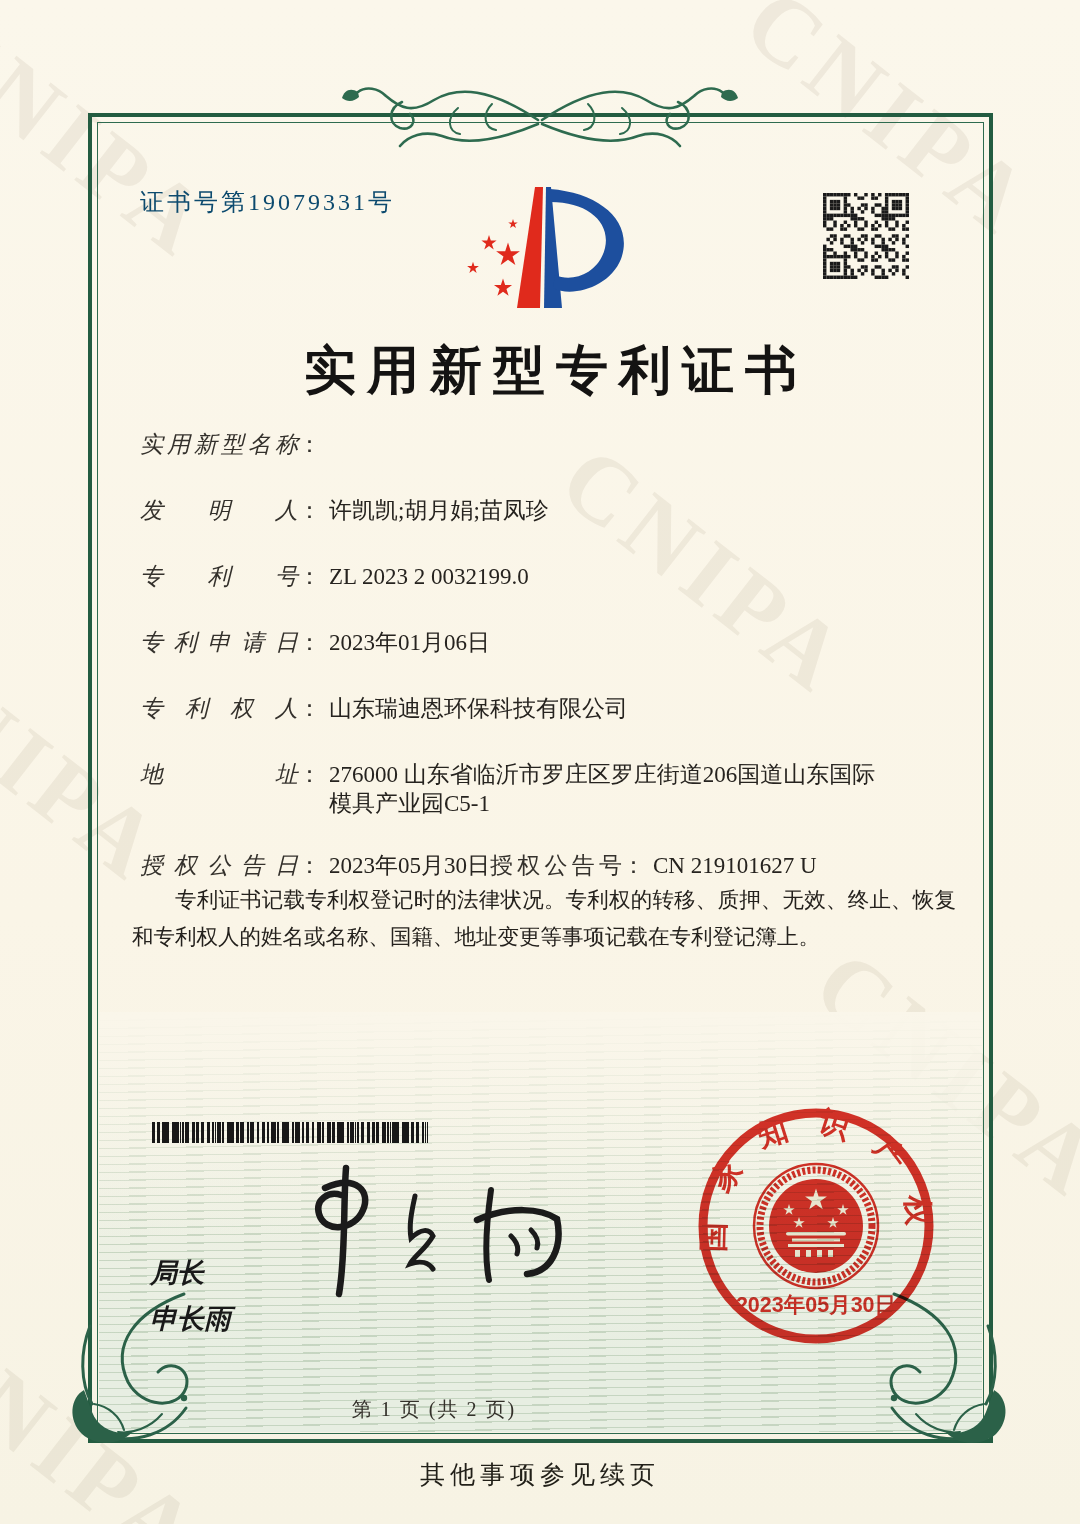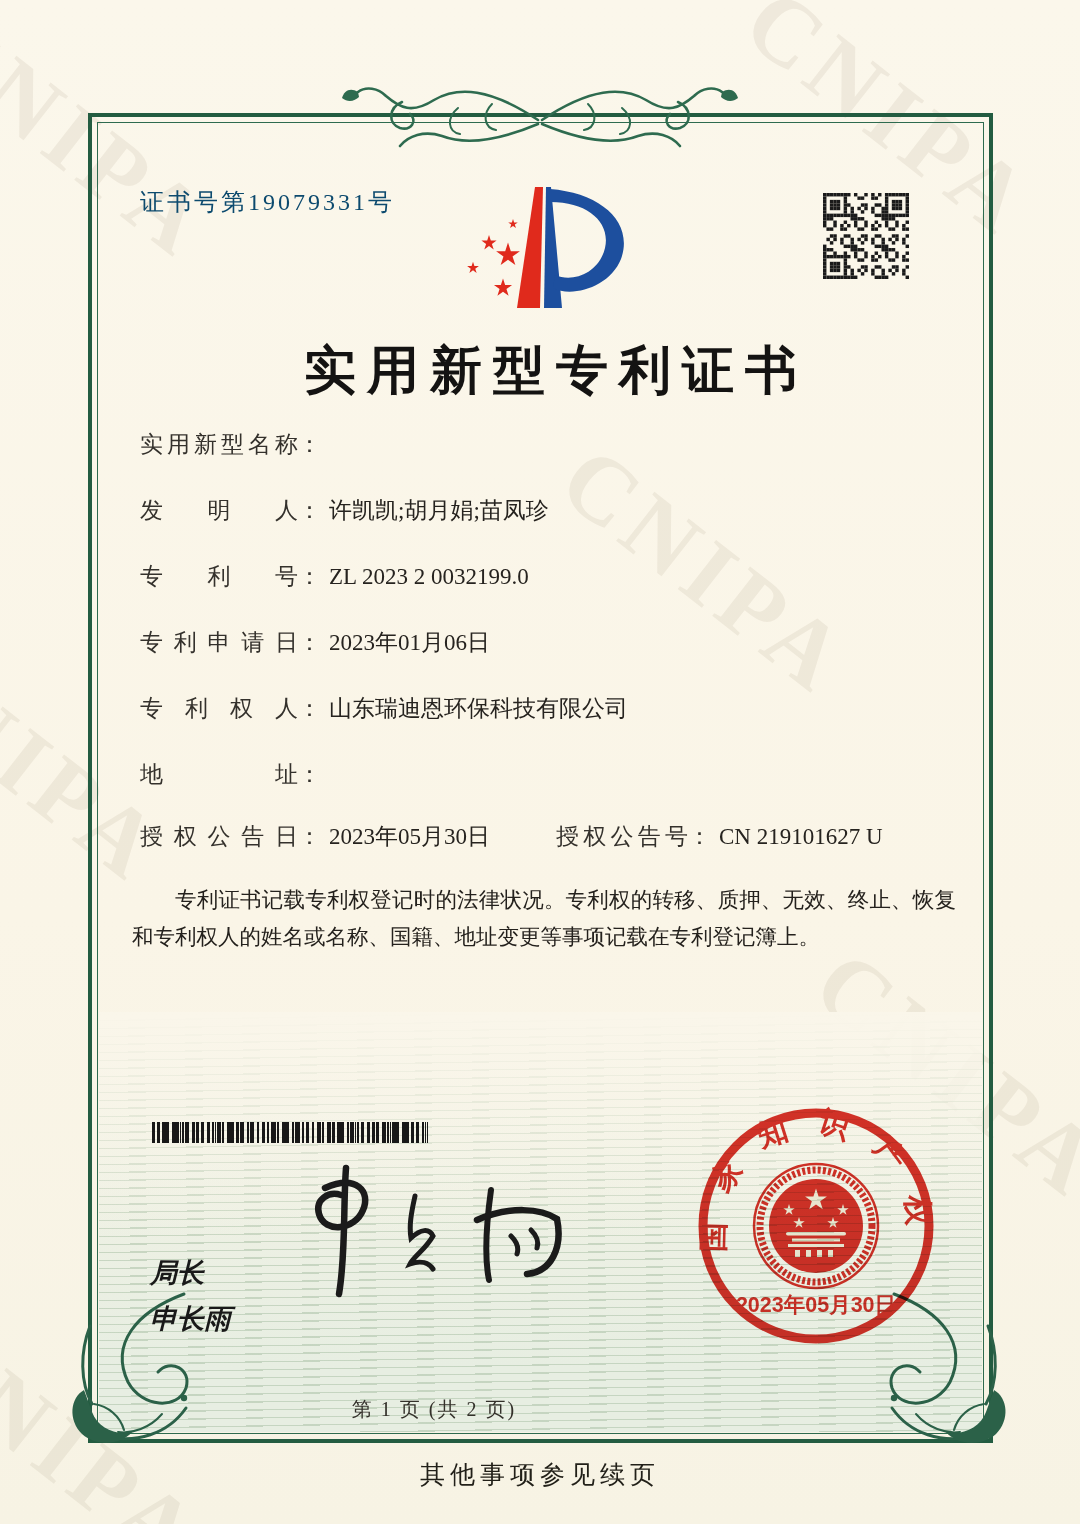--- a/index.html
+++ b/index.html
@@ -37,26 +37,26 @@
     position:absolute;left:140px;top:186px;font-size:24px;letter-spacing:3px;color:#0c4a6e;
   }
   .title{
     position:absolute;left:16px;top:336px;width:100%;text-align:center;
     font-size:52px;font-weight:bold;letter-spacing:11px;color:#141312;
   }
   .fields{position:absolute;left:140px;top:430px;width:822px;font-size:23px;}
   .frow{display:flex;line-height:29px;margin-bottom:37px;align-items:flex-start;}
   .flabel{
     flex:0 0 158px;display:inline-block;text-align:justify;text-align-last:justify;
-    -moz-text-align-last:justify;color:#34312c;
+    -moz-text-align-last:justify;color:#34312c;font-style:italic;
   }
   .fcolon{flex:0 0 auto;color:#34312c;}
   .fvalue{margin-left:8px;max-width:555px;color:#26231f;}
   .grant-row{display:flex;line-height:29px;margin-top:-4px;}
-  .grant-row .g2{margin-left:66px;display:flex;}
+  .grant-row .g2{display:flex;}
   .grant-row .flabel2{
     flex:0 0 132px;display:inline-block;text-align:justify;text-align-last:justify;color:#34312c;
   }
   .paras{
     position:absolute;left:132px;top:882px;width:824px;
     font-size:21.5px;line-height:37px;text-align:justify;color:#24211d;
   }
   .paras p{margin:0 0 10px 0;text-indent:2em;}
   
   .barcode{
@@ -441,20 +441,21 @@
     <span class="fvalue">2023年01月06日</span>
   </div>
   <div class="frow">
     <span class="flabel">专利权人</span>
       <span class="fcolon">：</span>
     <span class="fvalue">山东瑞迪恩环保科技有限公司</span>
   </div>
   <div class="frow">
     <span class="flabel">地址</span>
       <span class="fcolon">：</span>
+    <span class="fvalue">276000 山东省临沂市罗庄区罗庄街道206国道山东国际模具产业园C5-1</span>
   </div>
   <div class="grant-row">
     <span class="flabel">授权公告日</span>
       <span class="fcolon">：</span>
     <span class="fvalue">2023年05月30日</span>
     <span class="g2">
       <span class="flabel2">授权公告号</span>
         <span class="fcolon">：</span>
       <span class="fvalue">CN 219101627 U</span>
     </span>

